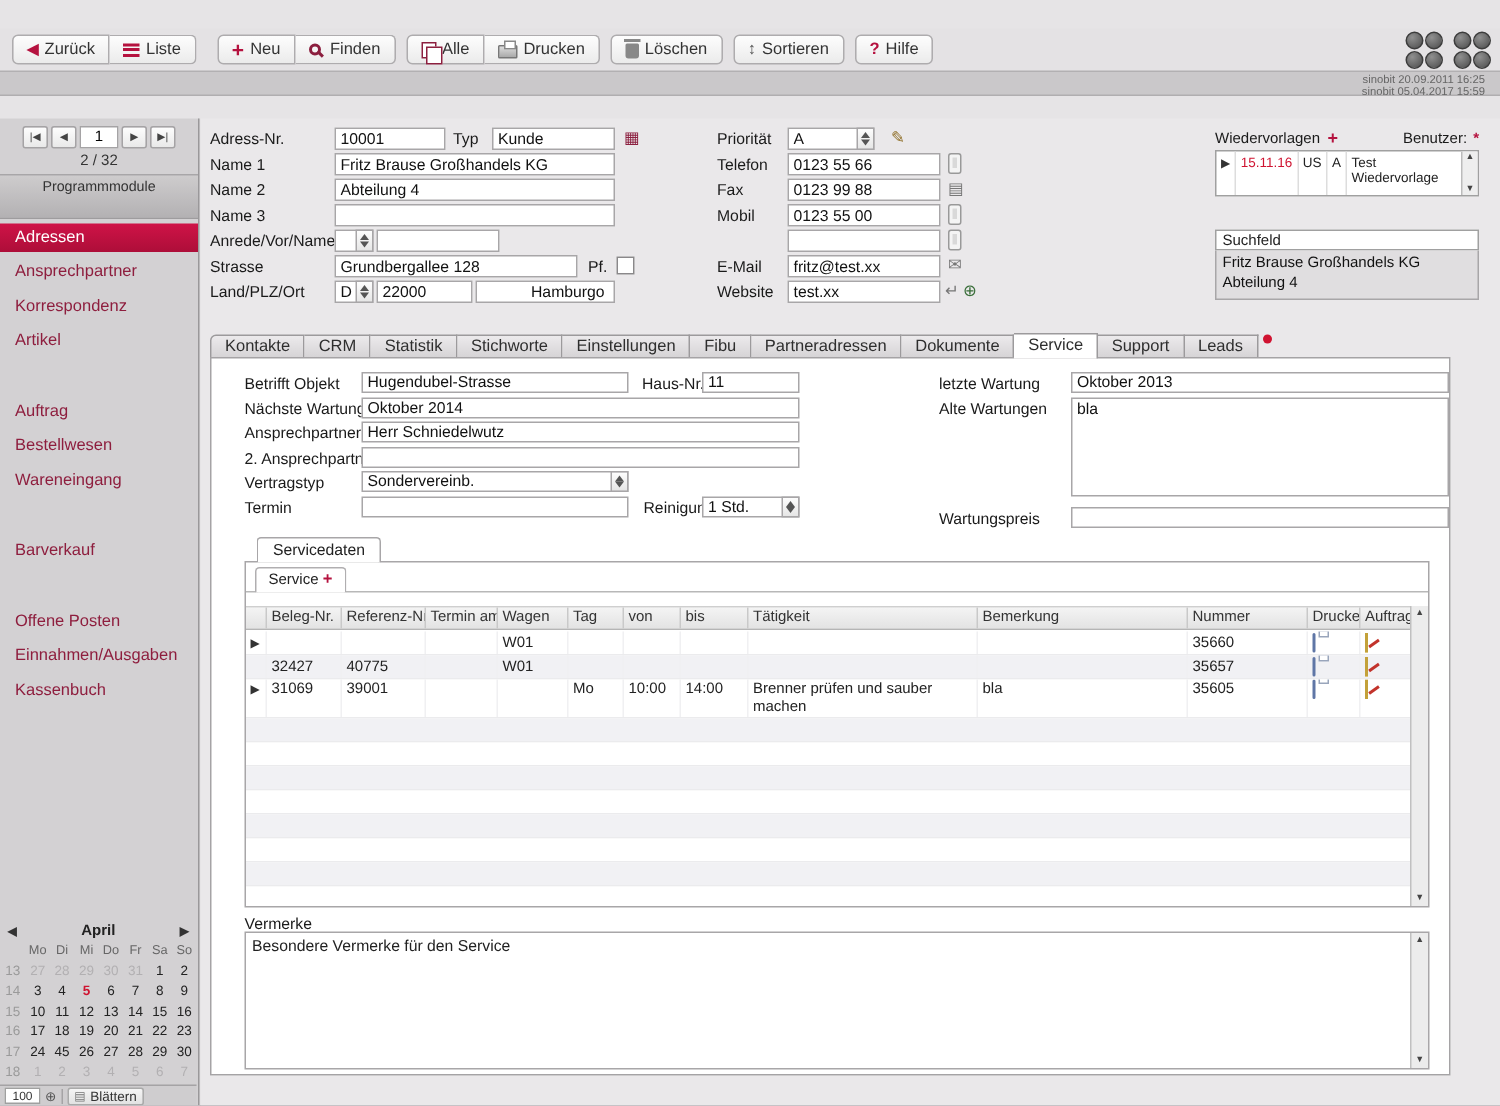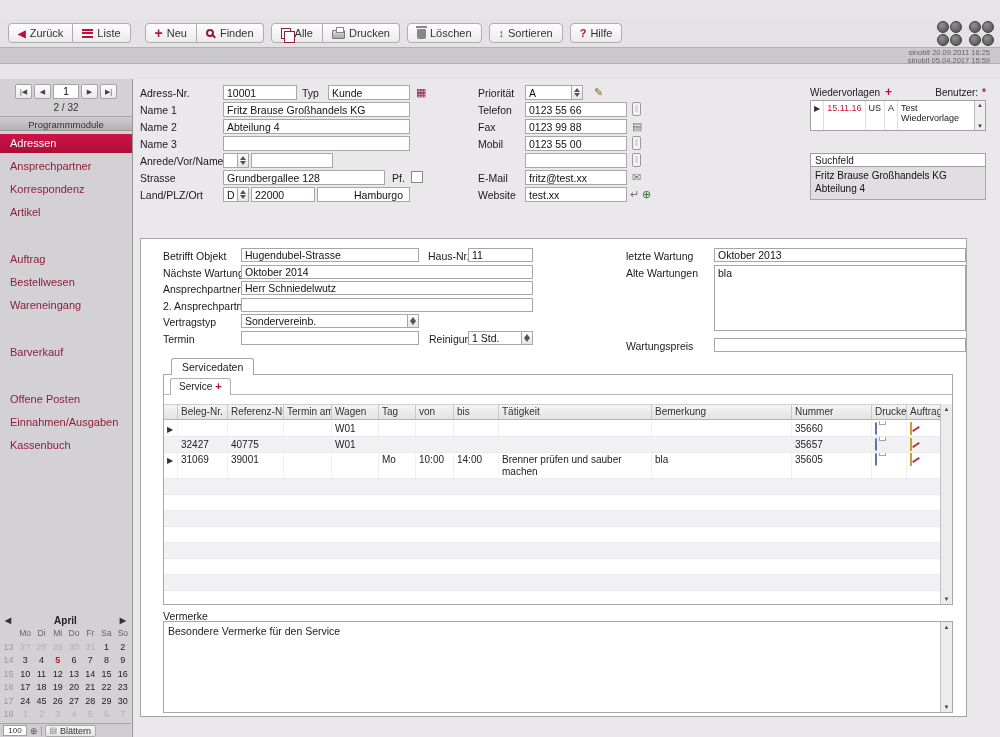--- a/index.html
+++ b/index.html
@@ -49,21 +49,21 @@
     border-bottom:1px solid #8f8d8f; display:flex; align-items:center; gap:24px; padding-left:118px; font-size:10px; color:#151515; }
   .actionsbar span { cursor:default; }
 
   
   .sidebar { position:absolute; top:79px; left:0; width:133px; bottom:0; background:#d3d1d3; border-right:1px solid #9a989a; }
   .recnav { display:flex; justify-content:center; gap:2px; margin-top:5px; }
   .recbtn { height:15px; min-width:17px; font-size:7px; line-height:13px; text-align:center; color:#444;
     background:linear-gradient(#fdfdfd,#e9e9e9); border:1px solid #a5a3a5; border-radius:2px; }
   .recinput { width:26px; height:15px; text-align:center; font-size:10px; border:1px solid #a5a3a5; background:#fff; font-family:inherit; }
   .recpos { text-align:center; font-size:10px; color:#333; margin-top:3px; }
-  .modheader { margin-top:3px; height:15px; line-height:15px; text-align:center; font-size:9.5px; color:#333;
+  .modheader { margin-top:3px; height:30px; line-height:15px; text-align:center; font-size:9.5px; color:#333;
     background:linear-gradient(#cecccd,#b3b1b3); border-top:1px solid #a8a6a8; border-bottom:1px solid #9e9c9e; }
   .navitems { margin-top:3px; }
   .navitem { height:19px; line-height:19px; margin-bottom:4px; padding-left:10px; font-size:11px; color:#8e1e3e; cursor:default; }
   .navitem.selected { background:linear-gradient(#cf1347,#ad0e39); color:#fff; }
   .navspacer { height:24px; }
   .calendar { position:absolute; left:0; right:1px; bottom:14px; height:110px; font-size:9px; }
   .calhead { height:14px; display:flex; align-items:center; padding:0 5px; font-size:10px; font-weight:bold; color:#222; }
   .calarrow { font-size:8px; color:#333; cursor:default; }
   .calmonth { flex:1; text-align:center; }
   .calgrid { display:grid; grid-template-columns:17px repeat(7,1fr); text-align:center; line-height:13.5px; }
@@ -407,20 +407,34 @@
         <span>▼</span>
       </div>
     </div>
 
     <div class="sfbar">Suchfeld</div>
     <div class="sfbox">
       <div>Fritz Brause Großhandels KG</div>
       <div>Abteilung 4</div>
     </div>
 
+    <div class="tabs">
+      <div class="tab">Kontakte</div>
+      <div class="tab">CRM</div>
+      <div class="tab">Statistik</div>
+      <div class="tab">Stichworte</div>
+      <div class="tab">Einstellungen</div>
+      <div class="tab">Fibu</div>
+      <div class="tab">Partneradressen</div>
+      <div class="tab">Dokumente</div>
+      <div class="tab active">Service</div>
+      <div class="tab">Support</div>
+      <div class="tab">Leads</div>
+      <span class="leadsdot"></span>
+    </div>
 
     <div class="panel">
 
       <span class="lbl" style="left:22px;top:11px;">Betrifft Objekt</span>
       <input class="inp" style="left: 100px; top: 9px; width: 178px; height: 14px;" value="Hugendubel-Strasse">
       <span class="lbl" style="left:287px;top:11px;">Haus-Nr.</span>
       <input class="inp" style="left: 327px; top: 9px; width: 65px; height: 14px;" value="11">
 
       <span class="lbl" style="left:22px;top:28px;">Nächste Wartung</span>
       <input class="inp" style="left: 100px; top: 26px; width: 292px; height: 14px;" value="Oktober 2014">

